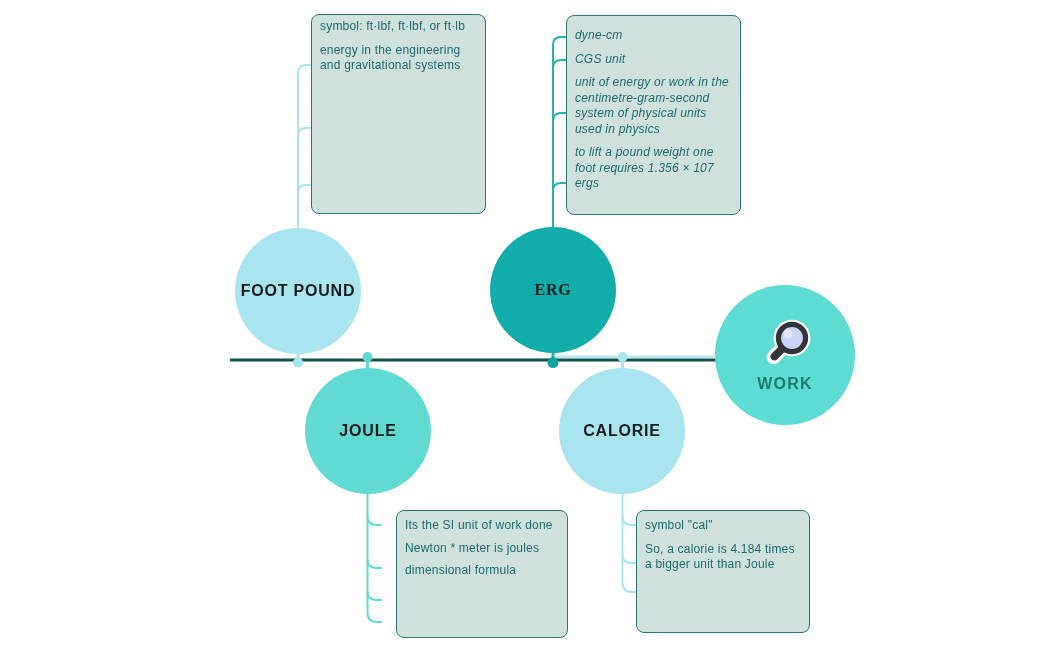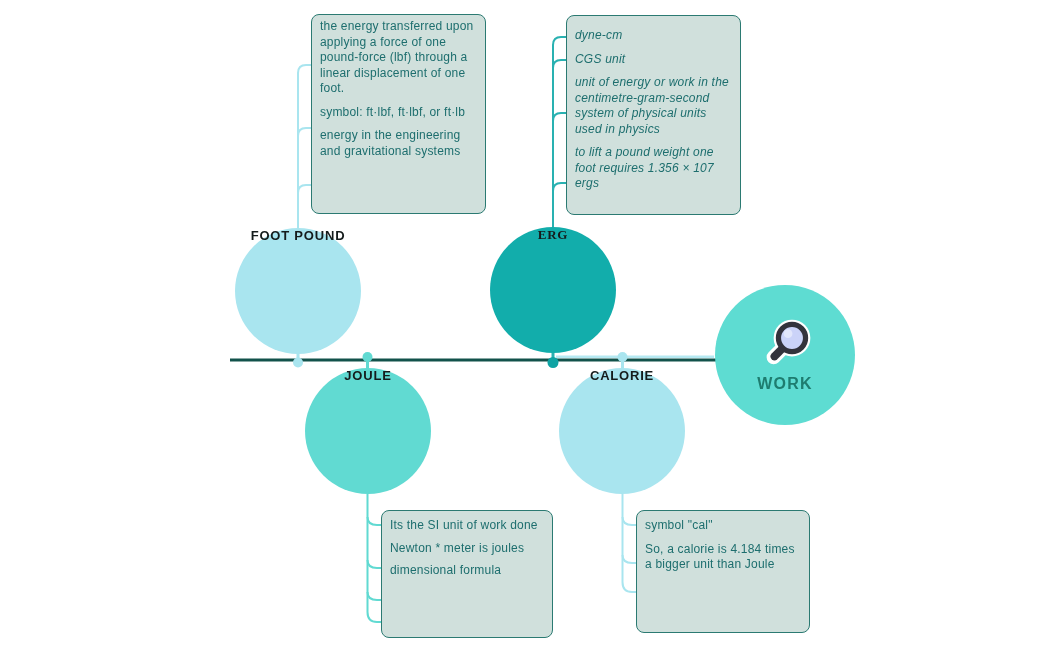--- a/index.html
+++ b/index.html
@@ -12,37 +12,37 @@
     position:absolute;box-sizing:border-box;z-index:2;
     background:var(--box-fill);border:1.6px solid var(--box-border);
     border-radius:8px;color:var(--box-text);
     font-size:12px;line-height:15.5px;letter-spacing:.2px;
   }
   .detail-box p{margin:0 0 8px 0;}
   .detail-box p:last-child{margin-bottom:0;}
   #box-joule p{margin-bottom:7px;}
   .node-circle{
     position:absolute;z-index:2;border-radius:50%;
-    display:flex;justify-content:center;text-align:center;
-    font-size:13px;font-weight:600;letter-spacing:.8px;color:#151c1c;
+    display:flex;align-items:center;justify-content:center;text-align:center;
+    font-size:16px;font-weight:600;letter-spacing:.8px;color:#151c1c;
   }
   .fill-lightcyan{background:var(--light-cyan);}
   .fill-teal{background:var(--teal);font-family:Liberation Serif, serif;}
   .fill-turquoise{background:var(--turquoise);}
   #node-work{
     position:absolute;z-index:2;border-radius:50%;background:var(--work-fill);
     display:flex;flex-direction:column;align-items:center;justify-content:center;
   }
   #work-label{
     font-size:16px;letter-spacing:1.2px;color:var(--work-text);
     font-weight:700;margin-top:2px;
   }
   #box-fp   {left:311px;top:14px; width:175px;height:200px;padding:4px 8px;}
   #box-erg  {left:566px;top:15px; width:175px;height:200px;padding:12px 8px 4px 8px;font-style:italic;}
-  #box-joule{left:381px;top:510px;width:172px;height:128px;padding:7px 8px;}
+  #box-joule{left:396px;top:510px;width:172px;height:128px;padding:7px 8px;}
   #box-cal  {left:636px;top:510px;width:174px;height:123px;padding:7px 8px;}
   #node-fp     {left:235px;top:228px;width:126px;height:126px;}
   #node-erg    {left:490px;top:227px;width:126px;height:126px;}
   #node-joule  {left:305px;top:368px;width:126px;height:126px;}
   #node-calorie{left:559px;top:368px;width:126px;height:126px;}
   #node-work   {left:715px;top:285px;width:140px;height:140px;}
 </style>
 </head>
 <body>
 
@@ -83,21 +83,20 @@
     <g fill="none" style="stroke:var(--light-cyan)" stroke-width="2">
       <path d="M622.5 494 V582 Q622.5 592 632 592 H637"></path>
       <path d="M637 525 H632 Q622.5 525 622.5 517"></path>
       <path d="M637 563 H632 Q622.5 563 622.5 555"></path>
       <path d="M622.5 361 V370" stroke-width="3"></path>
     </g>
     <circle cx="622.5" cy="357" r="5" style="fill:var(--light-cyan)"></circle>
   </svg>
 
   <div class="detail-box" id="box-fp">
-    <p>the energy transferred upon applying a force of one pound-force (lbf) through a linear displacement of one foot.</p>
     <p>symbol: ft·lbf, ft·lbf, or ft·lb</p>
     <p>energy in the engineering and gravitational systems</p>
   </div>
 
   <div class="detail-box" id="box-erg">
     <p>dyne-cm</p>
     <p>CGS unit</p>
     <p>unit of energy or work in the centimetre-gram-second system of physical units used in physics</p>
     <p>to lift a pound weight one foot requires 1.356 × 107 ergs</p>
   </div>

